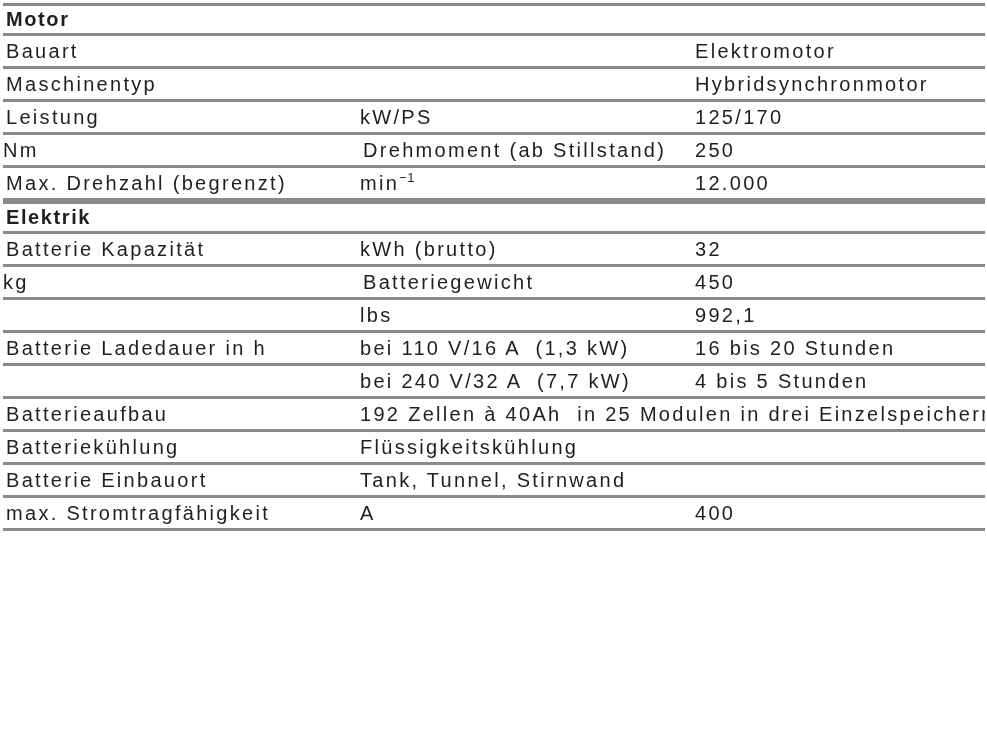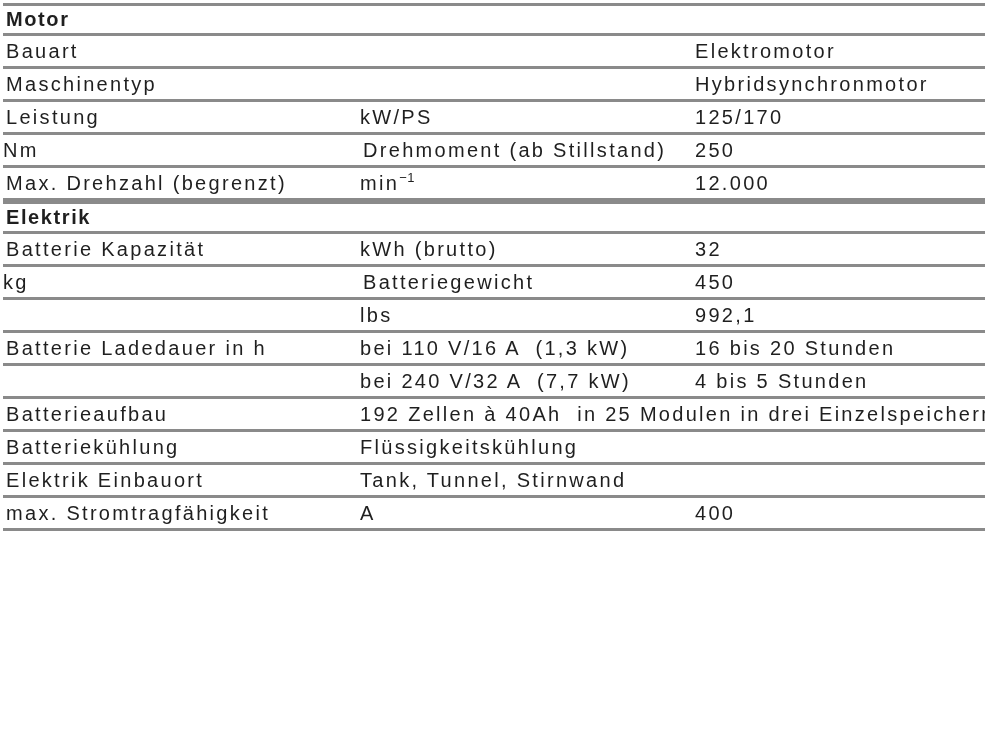--- a/index.html
+++ b/index.html
@@ -115,21 +115,21 @@
       </div>
       <div class="spec-row">
         <div class="cell label">Batterieaufbau</div>
         <div class="cell span2">192 Zellen à 40Ah  in 25 Modulen in drei Einzelspeichern</div>
       </div>
       <div class="spec-row">
         <div class="cell label">Batteriekühlung</div>
         <div class="cell span2">Flüssigkeitskühlung</div>
       </div>
       <div class="spec-row">
-        <div class="cell label">Elektrik Einbauort</div>
+        <div class="cell label">Batterie Einbauort</div>
         <div class="cell span2">Tank, Tunnel, Stirnwand</div>
       </div>
       <div class="spec-row">
         <div class="cell label">max. Stromtragfähigkeit</div>
         <div class="cell"><span>A</span></div>
         <div class="cell">400</div>
       </div>
     </section>
   </main>
 

